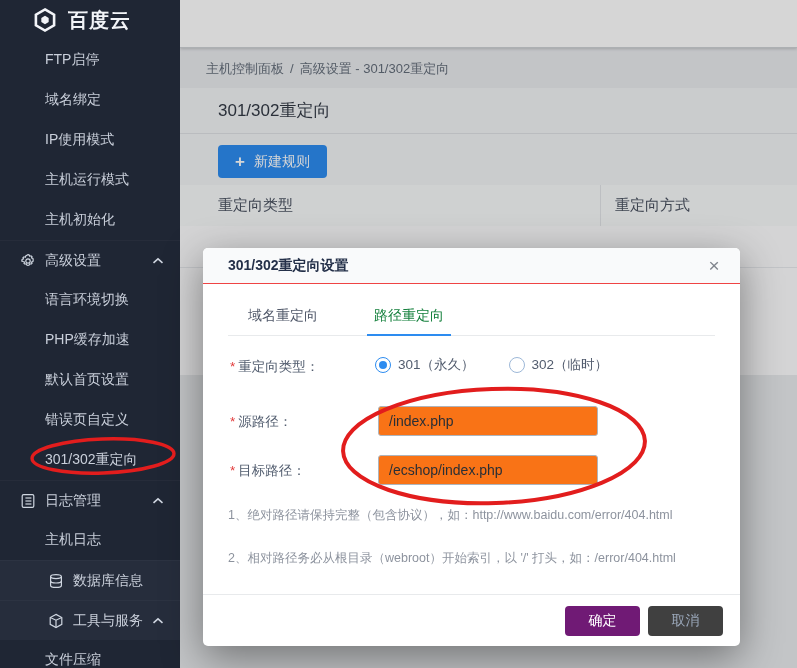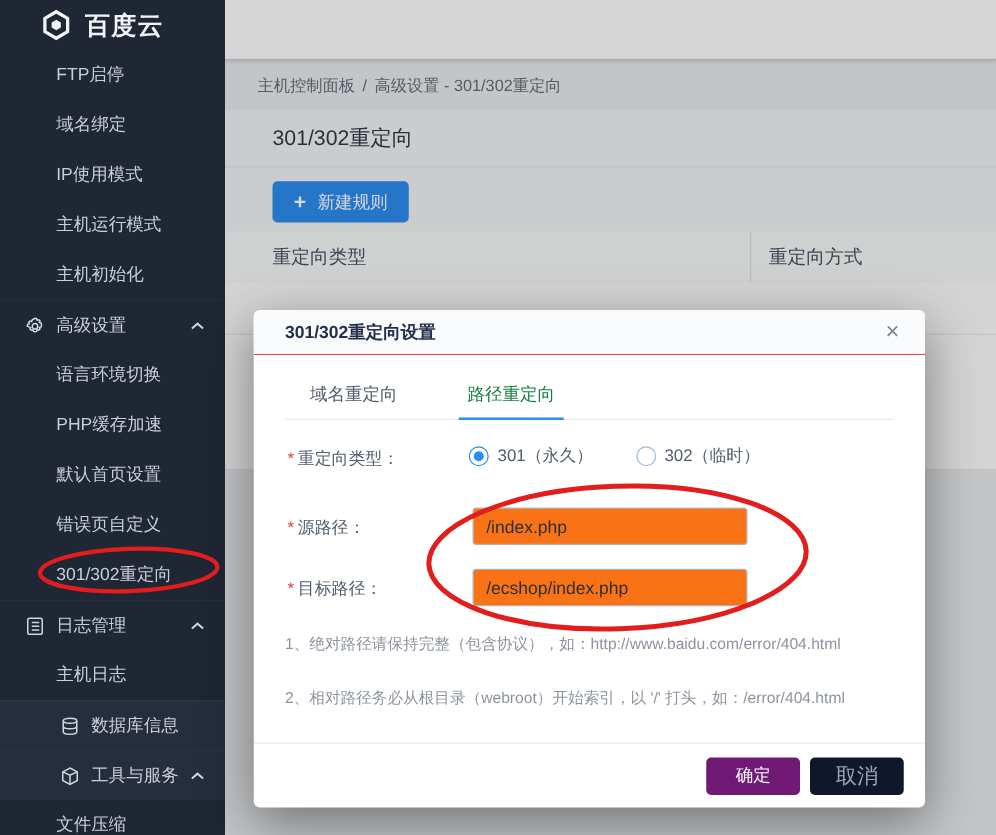--- a/index.html
+++ b/index.html
@@ -51,21 +51,21 @@
   .f-label .star { color:#e23b3b; margin-right:3px; }
   .radios { position:absolute; left:172px; top:108px; display:flex; gap:34px;justify-content:center; }
   .radio { display:flex; align-items:center; font-size:13.5px; color:#525c6e; cursor:pointer; }
   .rc { width:16px; height:16px; border-radius:50%; border:1px solid #9db8d8; margin-right:7px; position:relative; background:#fff; }
   .rc.checked { border-color:#2d8cf0; }
   .rc.checked::after { content:""; position:absolute; left:3px; top:3px; width:8px; height:8px; border-radius:50%; background:#2d8cf0; }
   .f-input { position:absolute; left:175px; width:220px; height:30px; border:1px solid #aeb4bc; border-radius:3px; padding-left:10px; font-size:14px; color:#2a2f36; font-family:inherit; background:#f97316; }
   .note { position:absolute; left:25px; right:20px; font-size:12.5px; color:#8d939e; }
   .m-footer { position:absolute; left:0; right:0; bottom:0; height:52px; border-top:1px solid #e8eaec; display:flex; align-items:center; justify-content:flex-end; padding-right:17px; gap:8px; }
   .btn-ok { width:75px; height:30px; background:#701a75; color:#fff; border:none; border-radius:4px; font-size:14px; cursor:pointer; font-family:inherit; }
-  .btn-cancel { width:75px; height:30px; background:#0f172a; color:#9ba8ba; border:none; border-radius:4px; font-size:17px; cursor:pointer; font-family:inherit; }
+  .btn-cancel { width:75px; height:30px; background:#404040; color:#9ba8ba; border:none; border-radius:4px; font-size:14px; cursor:pointer; font-family:inherit; }
 
   
   #annotations { position:absolute; left:0; top:0; width:797px; height:668px; z-index:50; pointer-events:none; }
 </style>
 </head>
 <body>
 
 <div id="sidebar">
   <div class="logo">
     <svg viewBox="0 0 24 24">

